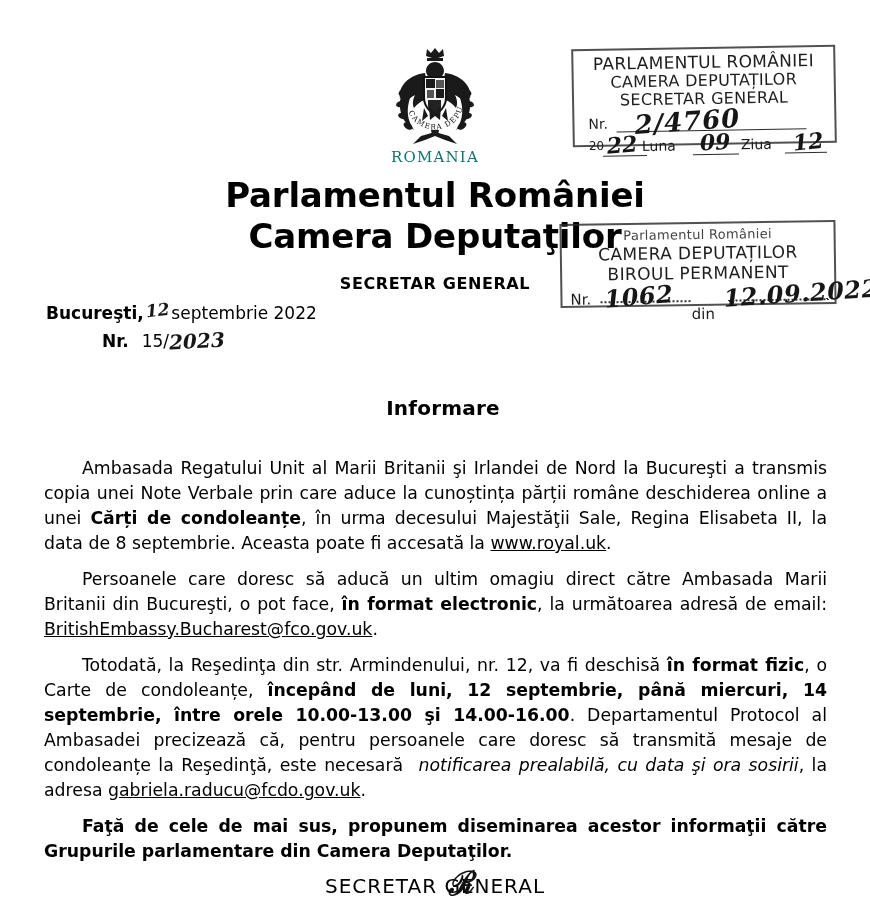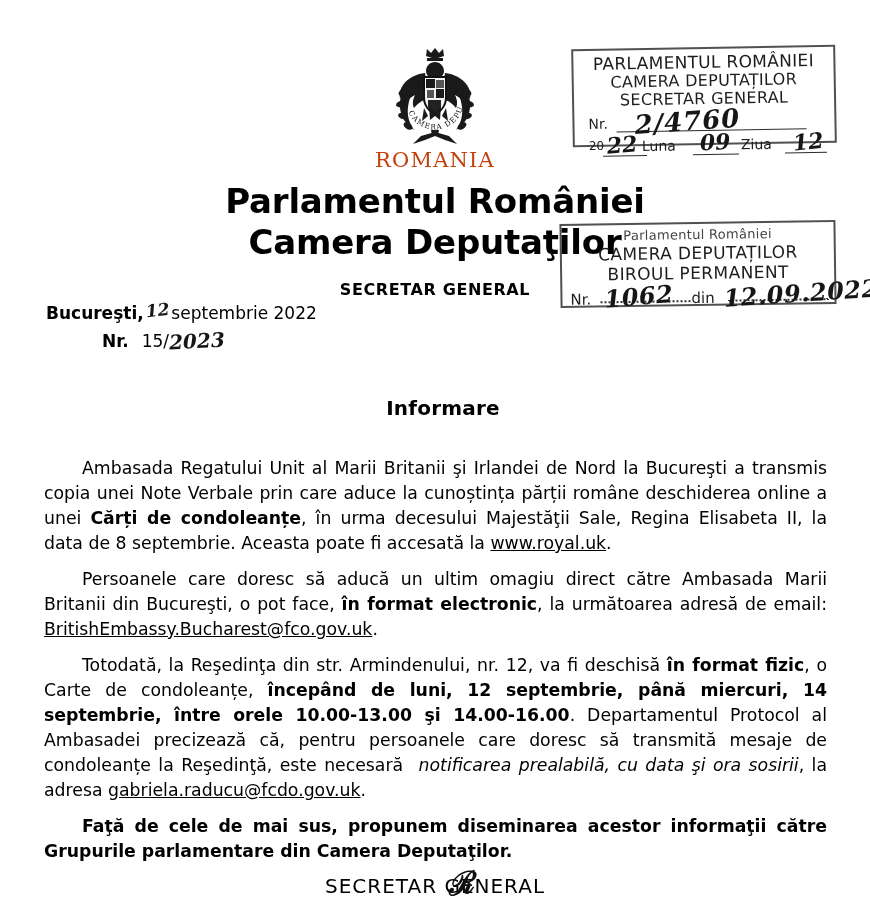--- a/index.html
+++ b/index.html
@@ -33,24 +33,24 @@
   }
   #emblem {
     width: 108px;
     height: 108px;
     position: relative;
   }
   #emblem svg { display: block; }
 
   #country-name {
     font-family: "DejaVu Serif", serif;
-    font-size: 21px;
+    font-size: 15px;
     letter-spacing: 1.2px;
     margin-top: -4px;
-    color: #c2410c;
+    color: #0f766e;
   }
 
   #main-title {
     font-family: "DejaVu Sans", sans-serif;
     font-weight: bold;
     font-size: 34px;
     line-height: 41px;
     margin-top: 9px;
     letter-spacing: -0.2px;
   }
@@ -212,21 +212,21 @@
     letter-spacing: 0.4px;
   }
   .bp-row {
     position: relative;
     height: 26px;
     text-align: left;
     padding-left: 10px;
     margin-top: 1px;
   }
   .bp-row .bp-lbl-nr  { position: absolute; left: 10px;  top: 5px; font-size: 15px; }
-  .bp-row .bp-lbl-din { position: absolute; left: 131px; top: 5px; font-size: 15px; }
+  .bp-row .bp-lbl-din { position: absolute; left: 131px; top: 21px; font-size: 15px; }
   .bp-dots-a {
     position: absolute; left: 40px; top: 16px; width: 90px;
     border-bottom: 2px dotted #333;
   }
   .bp-dots-b {
     position: absolute; left: 168px; top: 16px; width: 100px;
     border-bottom: 2px dotted #333;
   }
   .bp-hand-nr {
     position: absolute; left: 44px; top: -3px;

